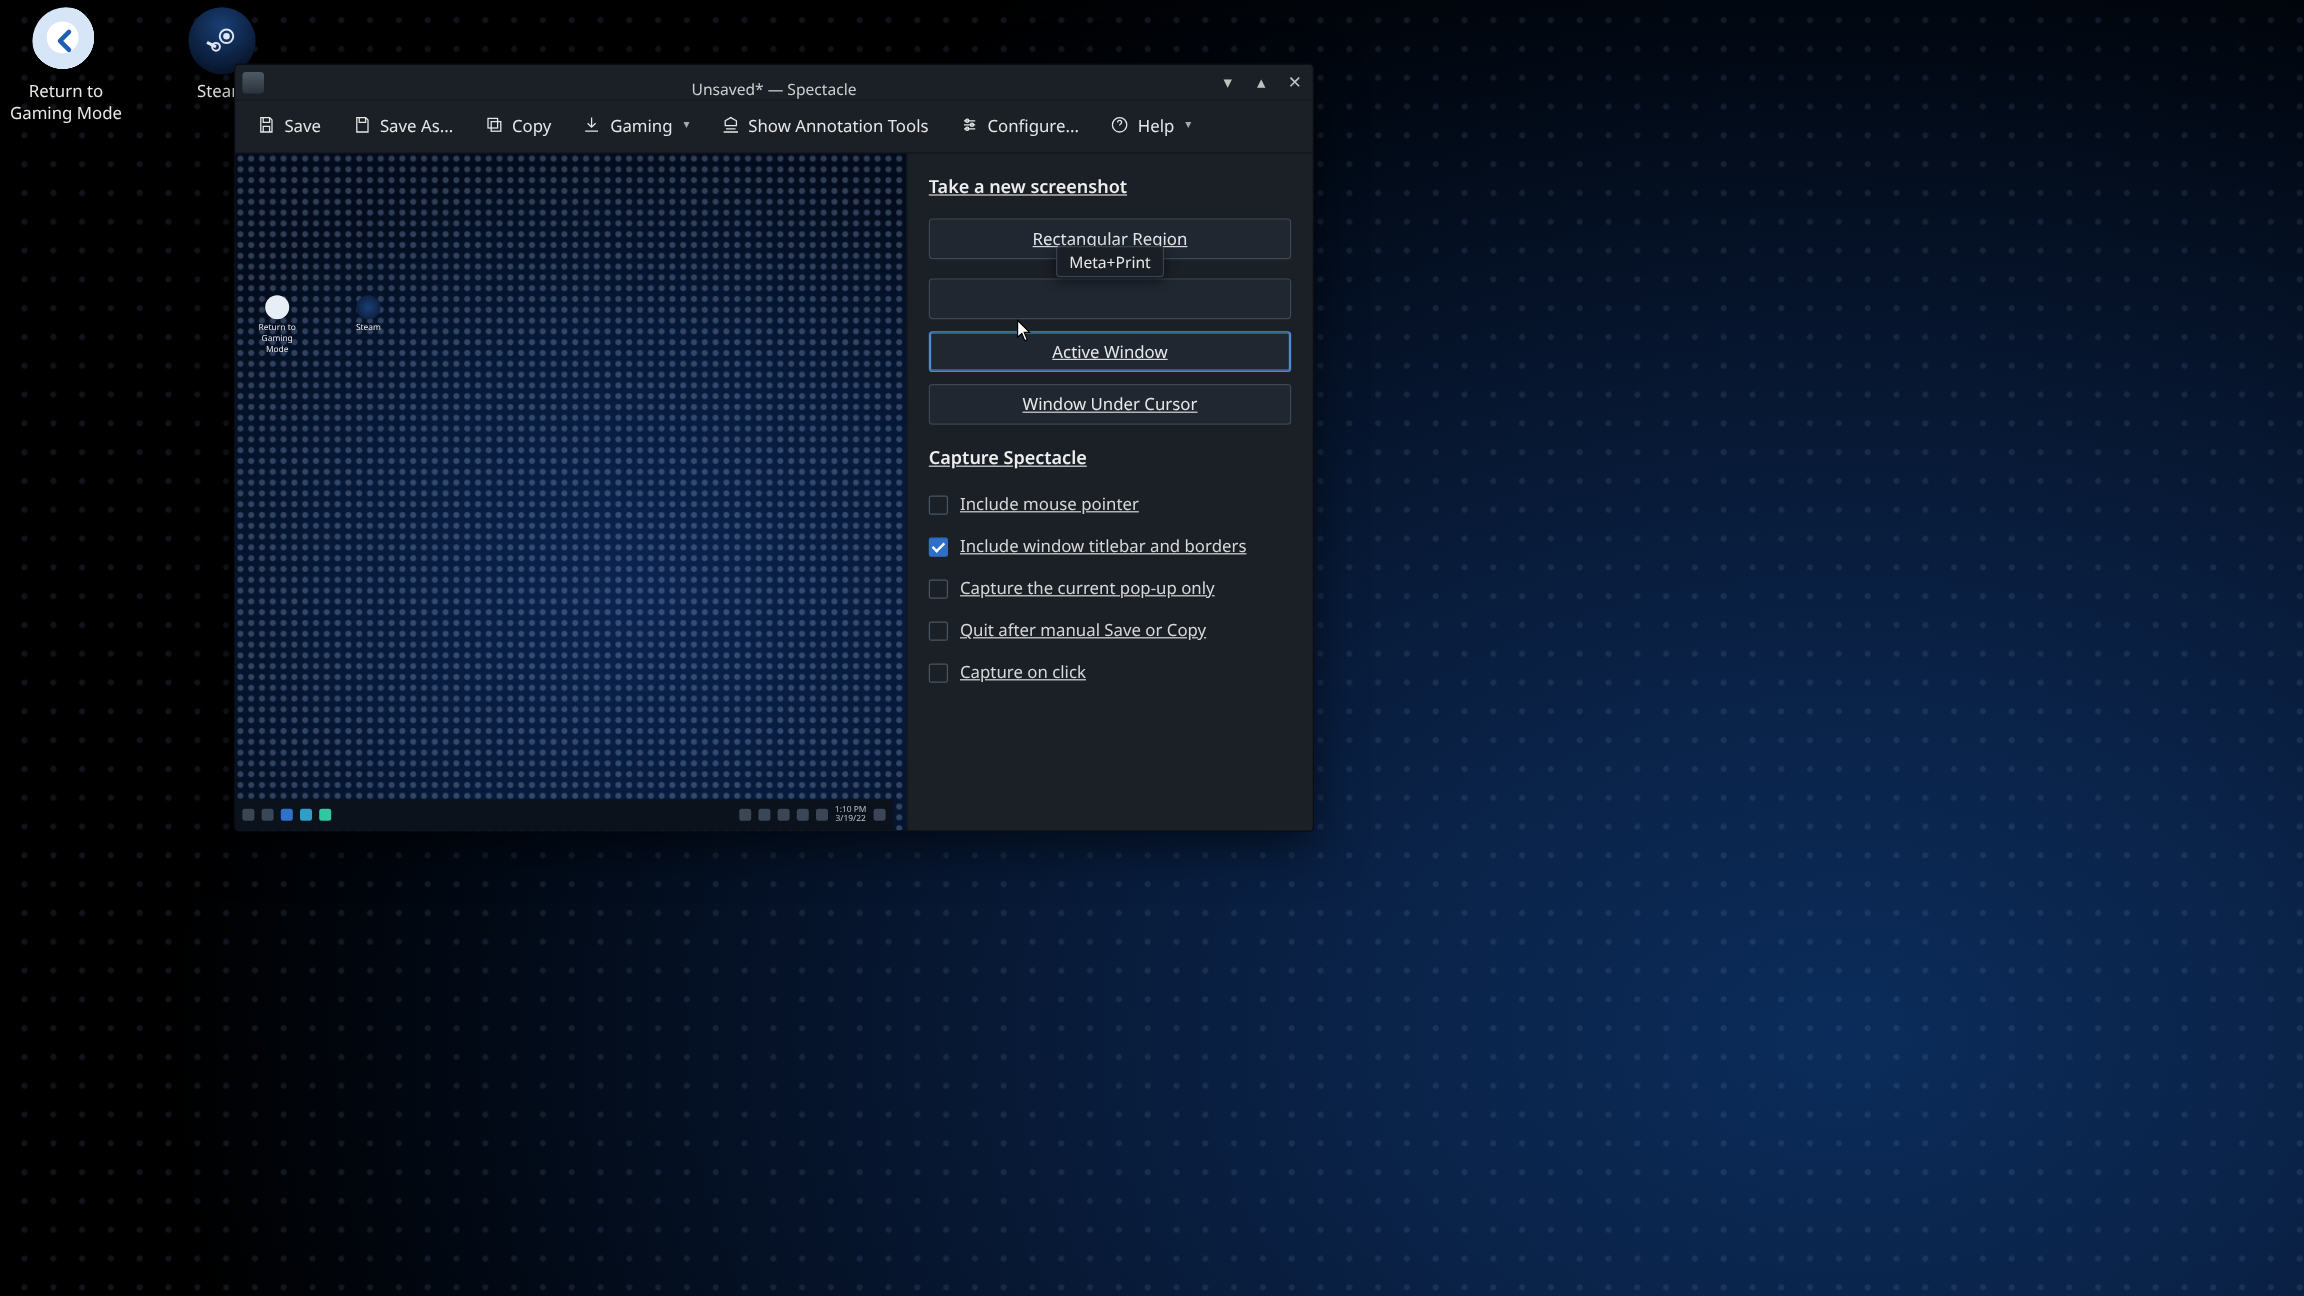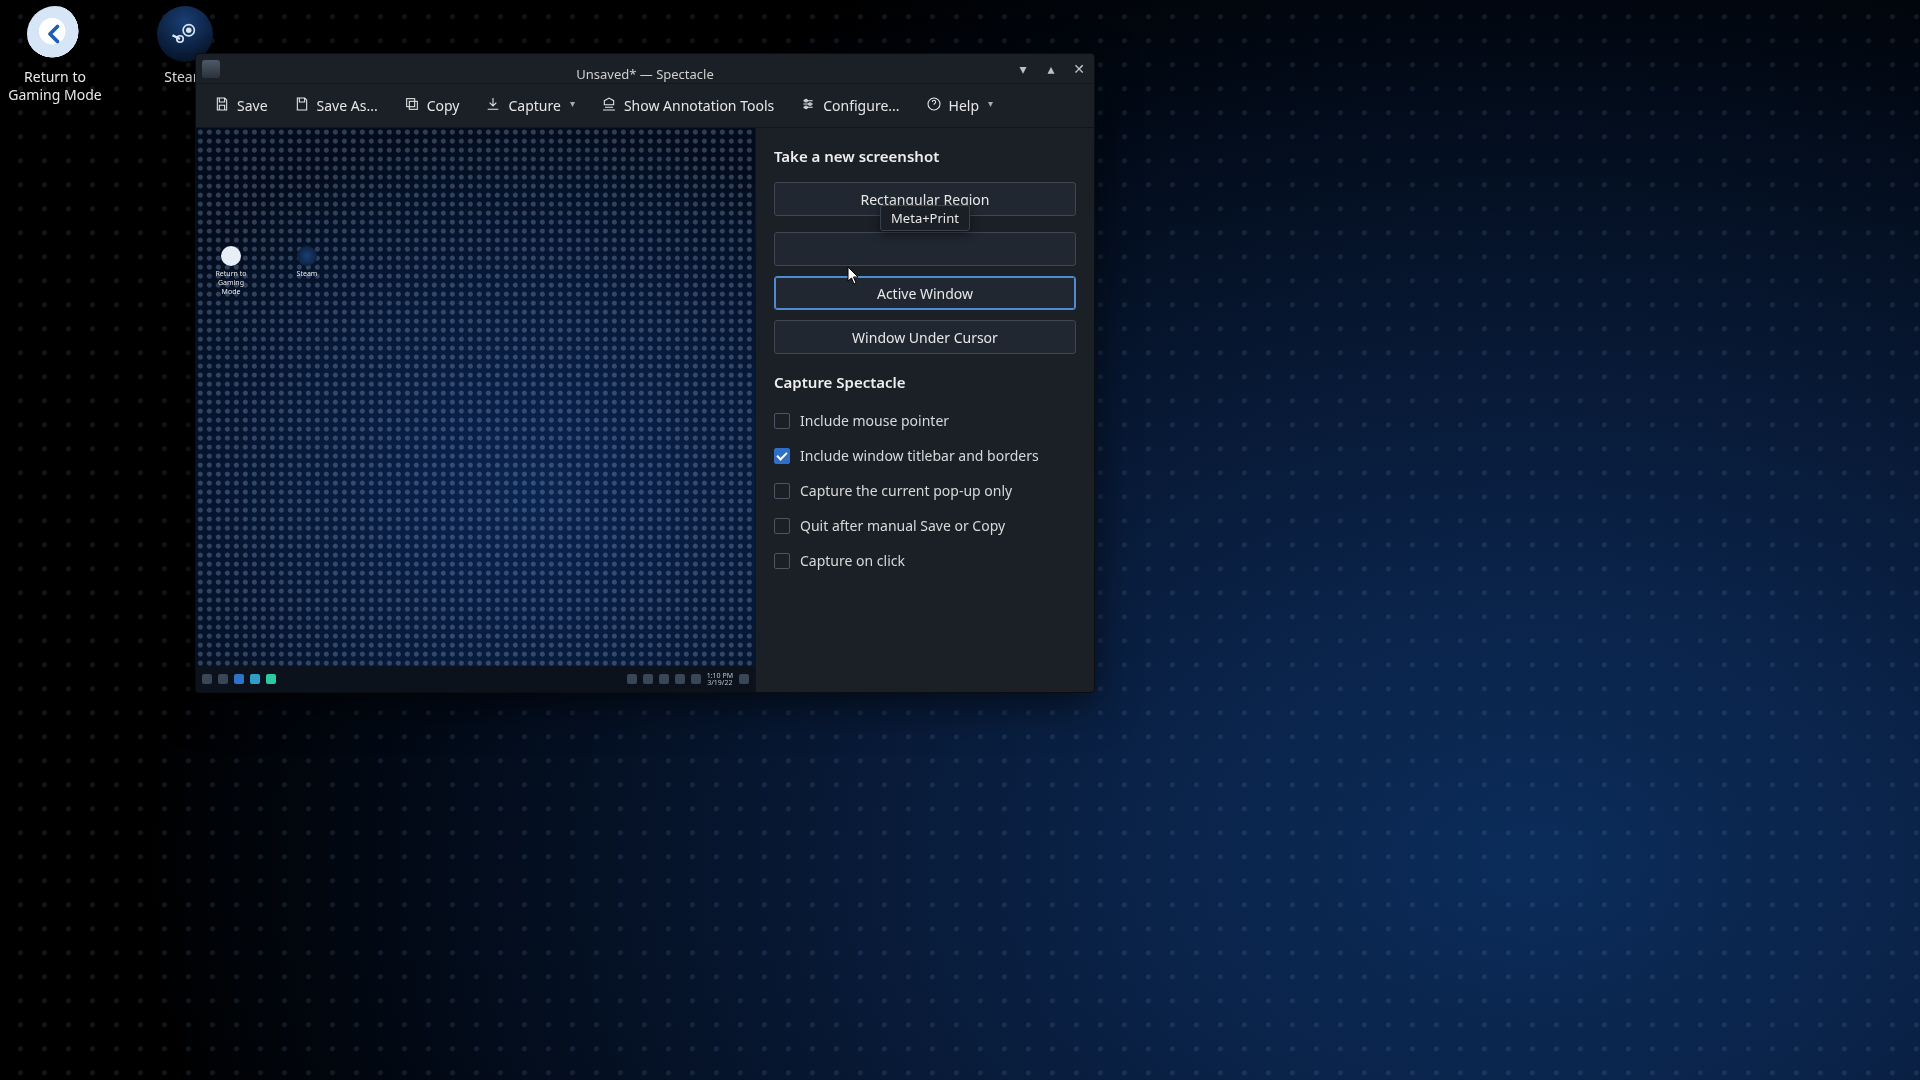--- a/index.html
+++ b/index.html
@@ -112,34 +112,35 @@
     display:flex; gap:30px;
     z-index:2;
   }
   .preview .mini-icons .mi{
     width:46px; text-align:center; font-size:7px; color:#e8e8e8;
   }
   .preview .mini-icons .mi .mg{
     width:20px;height:20px;border-radius:50%;background:#e8eef5;margin:0 auto 3px;
   }
   .mini-taskbar{
-    position:absolute; left:0; right:0; bottom:0;
+    position:absolute; left:0; right:11px; bottom:0;
     height:26px; background:#0c121b;
     display:flex; align-items:center; padding:0 6px;
     z-index:2;
     font-size:8px; color:#b8c0cc;
   }
   .mini-taskbar .tray{ margin-left:auto; display:flex; gap:6px; align-items:center; }
   .mini-taskbar .ti{ width:10px;height:10px;background:#3a4656;border-radius:2px; }
 
   .panel {
     flex:1;
     padding: 14px 18px 20px 18px;
     display:flex; flex-direction:column; gap:10px;
     font-size:14px;
+    text-decoration:underline;
   }
   .panel h3 { font-size:15px; font-weight:600; color:#eeeeee; margin: 4px 0 6px; }
   .modebtn {
     height:34px;
     border:1px solid #3d4651;
     border-radius:3px;
     background:#202731;
     color:#e8e8e8;
     display:flex; align-items:center; justify-content:center;
     cursor:pointer;
@@ -244,21 +245,21 @@
       <svg viewBox="0 0 24 24">
           <rect x="8" y="8" width="12" height="12"></rect>
           <rect x="4" y="4" width="12" height="12"></rect>
         </svg>
       <span>Copy</span>
     </div>
     <div class="tbtn">
       <svg viewBox="0 0 24 24">
           <path d="M12 3v12M7 10l5 5 5-5M4 20h16"></path>
         </svg>
-      <span>Capture</span>
+      <span>Gaming</span>
       <span class="chev">▾</span>
     </div>
     <div class="tbtn">
       <svg viewBox="0 0 24 24">
           <path d="M3 21h18M6 17h12M5 7l7-4 7 4v6H5z"></path>
         </svg>
       <span>Show Annotation Tools</span>
     </div>
     <div class="tbtn">
       <svg viewBox="0 0 24 24">

